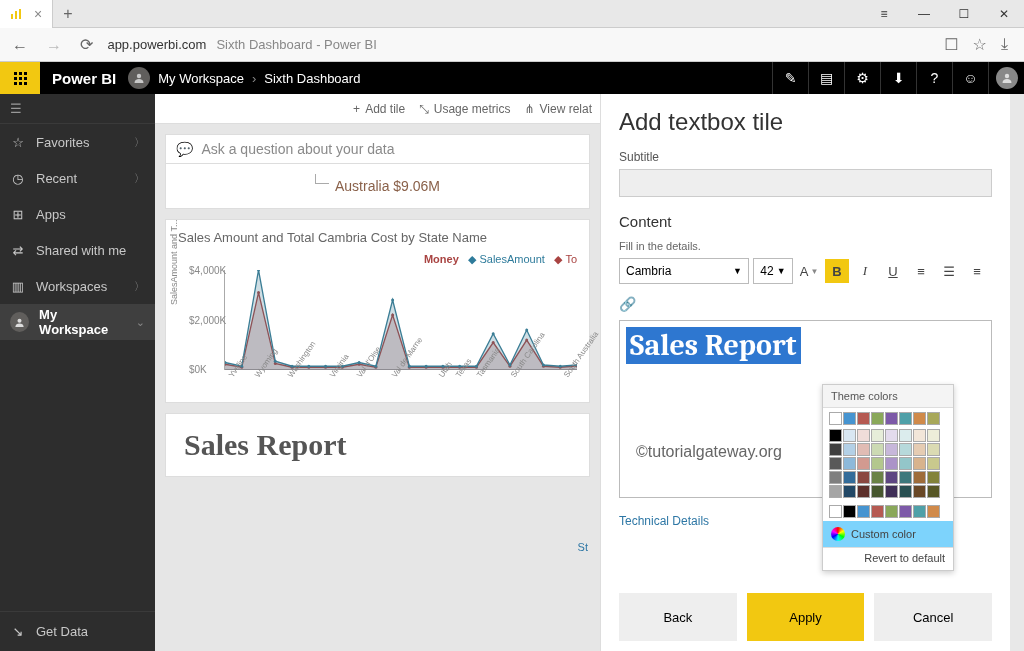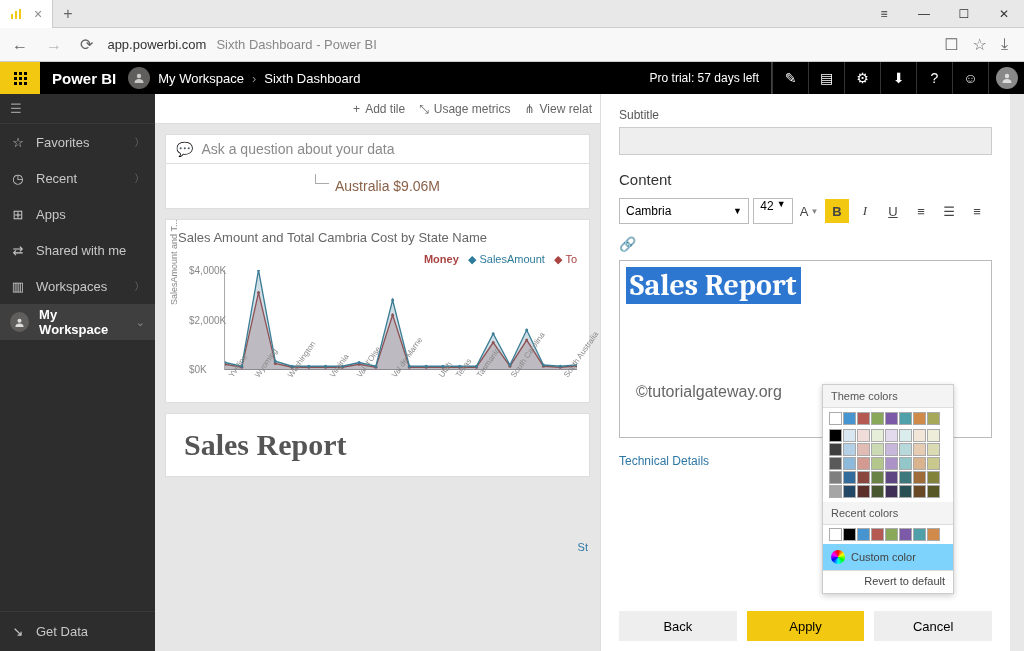--- a/index.html
+++ b/index.html
@@ -77,37 +77,37 @@
 
 .right-panel { width: 410px; background: #fff; border-left: 1px solid #ddd; padding: 14px 18px 10px; display: flex; flex-direction: column; position: relative; overflow: visible; }
 .panel-title { font-size: 24px; font-weight: 300; color: #333; margin-bottom: 14px; }
 .field-label { font-size: 12px; color: #555; margin-bottom: 5px; }
 .subtitle-input { width: 100%; height: 28px; background: #eee; border: 1px solid #ccc; margin-bottom: 16px; }
 .content-label { font-size: 15px; color: #333; margin-bottom: 10px; }
 .hint { font-size: 11px; color: #666; margin-bottom: 6px; }
 
 .editor-toolbar { display: flex; align-items: center; gap: 4px; margin-bottom: 10px; }
 .font-select { width: 130px; height: 26px; border: 1px solid #bbb; font-size: 12px; padding: 0 6px; display: flex; align-items: center; justify-content: space-between; }
-.size-select { width: 40px; height: 26px; border: 1px solid #bbb; font-size: 12px; display: flex; justify-content: center; gap: 3px; }
+.size-select { width: 40px; height: 26px; border: 1px solid #bbb; font-size: 12px; display: flex; align-items: center; justify-content: center; gap: 3px; }
 .tb-btn { width: 24px; height: 24px; display: flex; align-items: center; justify-content: center; font-size: 13px; color: #444; }
 .tb-btn.bold { background: #f2c811; font-weight: bold; }
 .tb-btn.italic { font-style: italic; font-family: Georgia; }
 .tb-btn.underline { text-decoration: underline; }
 .tb-btn.font-color { position: relative; }
 .tb-btn .drop-arr { font-size: 8px; margin-left: 2px; color: #888; }
 .link-row { margin: 2px 0 8px; color: #888; font-size: 14px; }
 
 .editor-box { border: 1px solid #bbb; height: 178px; padding: 6px; position: relative; }
 .sel-text { background: #2e77d0; color: #fff; font-family: Cambria, Georgia, serif; font-size: 30px; font-weight: bold; padding: 1px 4px; display: inline-block; }
 .watermark { position: absolute; bottom: 36px; left: 16px; font-size: 16px; color: #666; }
 
 .tech-link { font-size: 12px; color: #2e77a5; margin: 16px 0 10px; display: inline-block; }
 
 .panel-buttons { display: flex; gap: 10px; margin-top: auto; }
-.pbtn { flex: 1; height: 30px; display: flex; align-items: center; justify-content: center; font-size: 13px; background: #eee; border: none; }
+.pbtn { flex: 1; height: 48px; display: flex; align-items: center; justify-content: center; font-size: 13px; background: #eee; border: none; }
 .pbtn.apply { background: #f2c811; }
 
 
 .color-pop { position: absolute; top: 290px; right: 56px; width: 132px; background: #fff; border: 1px solid #ccc; box-shadow: 0 2px 6px rgba(0,0,0,0.2); z-index: 100; padding-bottom: 2px; }
 .pop-section { padding: 5px 8px; font-size: 11px; color: #555; background: #f4f4f4; border-bottom: 1px solid #ddd; }
 .swatch-grid { display: grid; grid-template-columns: repeat(8, 13px); gap: 1px; padding: 4px 6px; }
 .swatch { width: 13px; height: 13px; border: 1px solid #aaa; }
 .recent-row { display: flex; gap: 1px; padding: 3px 6px; }
 .pop-item { padding: 6px 8px; font-size: 11px; color: #444; display: flex; align-items: center; gap: 6px; }
 .pop-item.hover { background: #7dd3fc; }
@@ -176,21 +176,20 @@
         <circle cx="6" cy="4" r="2.2"></circle>
         <path d="M1.5 11 C1.5 8 3.5 7 6 7 C8.5 7 10.5 8 10.5 11 Z"></path>
       </svg>
   </div>
   <div class="breadcrumb" style="margin-left:8px">
     <span>My Workspace</span>
     <span class="chev">›</span>
     <span>Sixth Dashboard</span>
   </div>
   <div class="pbi-top-right">
-    <div class="trial">Pro trial: 57 days left</div>
     <div class="top-icon">✎</div>
     <div class="top-icon">▤</div>
     <div class="top-icon">⚙</div>
     <div class="top-icon">⬇</div>
     <div class="top-icon">?</div>
     <div class="top-icon">☺</div>
     <div class="top-icon">
       <span class="avatar-sm" style="background:#888">
         <svg width="12" height="12" viewBox="0 0 12 12" fill="#ddd">
             <circle cx="6" cy="4" r="2.2"></circle>
@@ -349,23 +348,25 @@
     </div>
 
     <div class="ellipsis-float">St</div>
 
     <div class="report-tile">
       <div class="report-title">Sales Report</div>
     </div>
   </div>
 
   <div class="right-panel">
+    <div class="panel-title">Add textbox tile</div>
     <div class="field-label">Subtitle</div>
     <input class="subtitle-input" style="">
     <div class="content-label">Content</div>
+    <div class="hint">Fill in the details.</div>
 
     <div class="editor-toolbar">
       <div class="font-select">
         <span>Cambria</span>
           <span style="font-size:9px">▼</span>
       </div>
       <div class="size-select">
         <span>42</span>
           <span style="font-size:9px">▼</span>
       </div>
@@ -439,21 +440,20 @@
           <div class="swatch" style="background: rgb(130, 130, 58);"></div>
           <div class="swatch" style="background: rgb(165, 165, 165);"></div>
           <div class="swatch" style="background: rgb(34, 72, 102);"></div>
           <div class="swatch" style="background: rgb(92, 47, 42);"></div>
           <div class="swatch" style="background: rgb(71, 87, 47);"></div>
           <div class="swatch" style="background: rgb(63, 47, 87);"></div>
           <div class="swatch" style="background: rgb(41, 80, 82);"></div>
           <div class="swatch" style="background: rgb(105, 72, 38);"></div>
           <div class="swatch" style="background: rgb(87, 87, 38);"></div>
         </div>
-      <div class="pop-section">Recent colors</div>
       <div class="recent-row" id="recent-row">
           <div class="swatch" style="background: rgb(255, 255, 255);"></div>
           <div class="swatch" style="background: rgb(0, 0, 0);"></div>
           <div class="swatch" style="background: rgb(70, 148, 208);"></div>
           <div class="swatch" style="background: rgb(181, 90, 82);"></div>
           <div class="swatch" style="background: rgb(138, 168, 90);"></div>
           <div class="swatch" style="background: rgb(125, 90, 168);"></div>
           <div class="swatch" style="background: rgb(79, 160, 168);"></div>
           <div class="swatch" style="background: rgb(208, 138, 74);"></div>
         </div>

